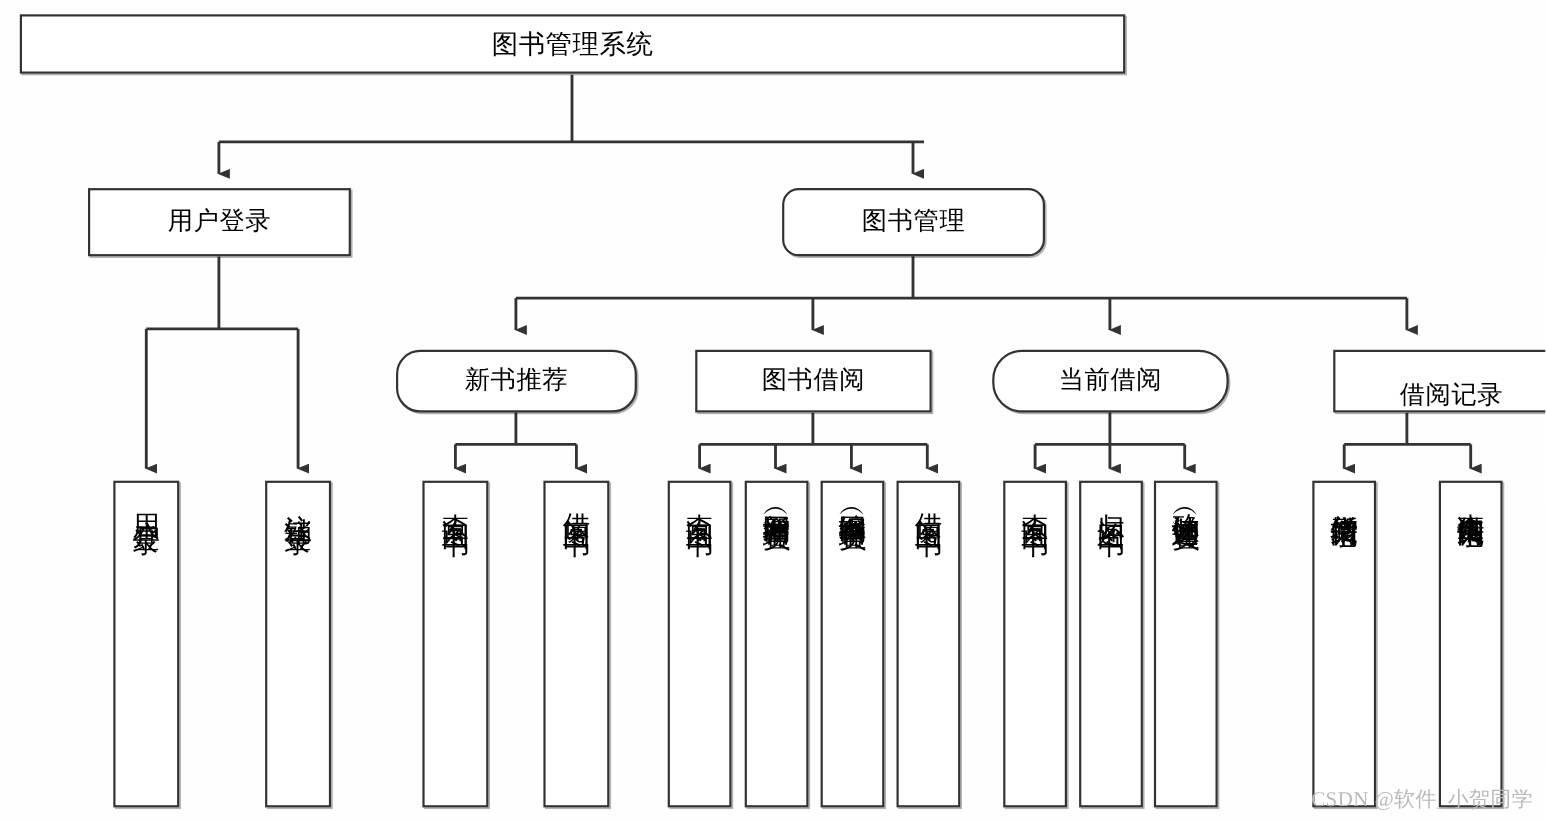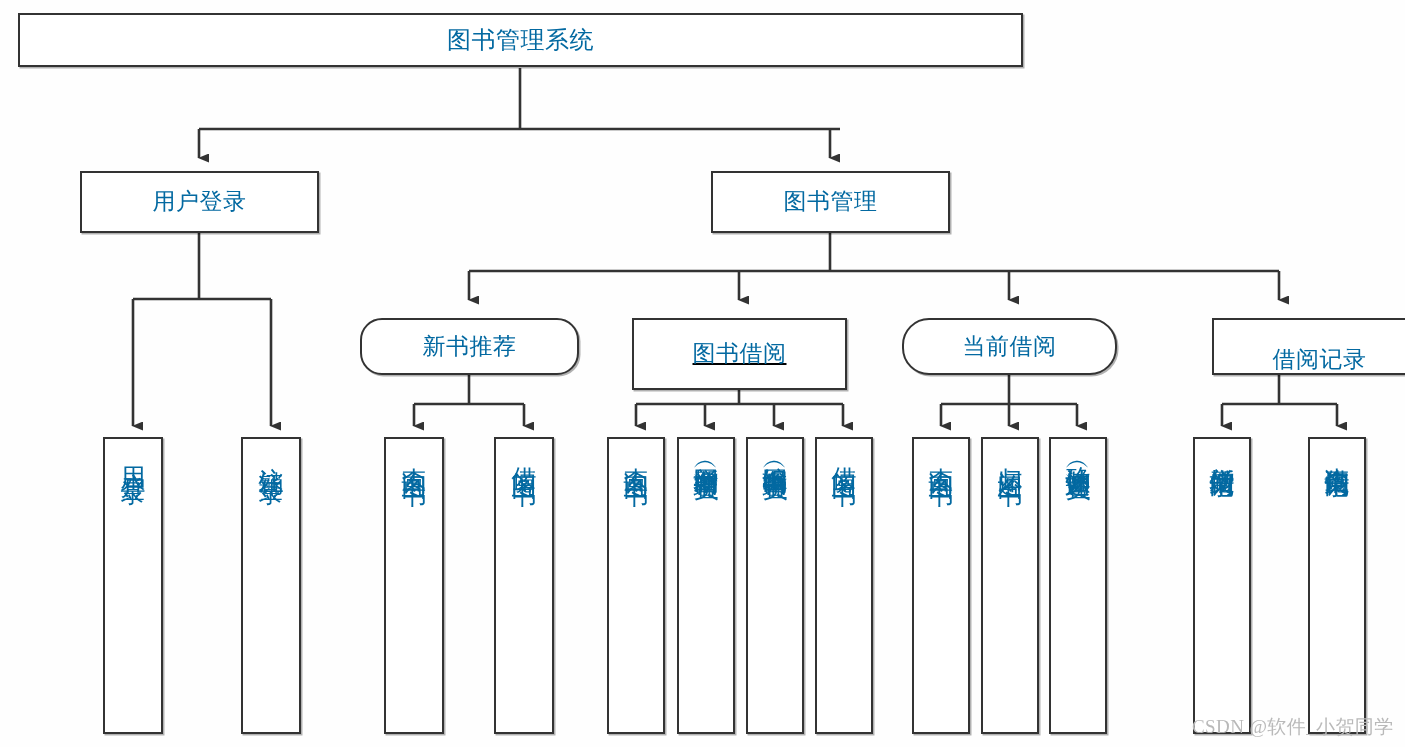--- a/index.html
+++ b/index.html
@@ -30,21 +30,21 @@
     box-sizing: border-box;
     background: #ffffff;
     border: 2px solid #333333;
     box-shadow: 1.5px 1.5px 0 0 rgba(0,0,0,0.30);
     display: flex;
     align-items: center;
     justify-content: center;
     overflow: hidden;
   }
   .node-label {
-    color: #0369a1;
+    color: #000000;
     line-height: 1.18;
     white-space: pre;
     text-align: center;
   }
   .node-h .node-label {
     font-size: 23px;
     letter-spacing: 0.5px;
   }
   .node-root .node-label {
     font-size: 24px;
@@ -141,28 +141,28 @@
     </g>
   </svg>
 
   <div class="node-box node-h node-root" style="left:18px; top:13px; width:1005px; height:54px;">
     <span class="node-label">图书管理系统</span>
   </div>
 
   <div class="node-box node-h" style="left:80px; top:171px; width:239px; height:62px;">
     <span class="node-label">用户登录</span>
   </div>
-  <div class="node-box node-h" style="left:711px; top:171px; width:239px; height:62px;">
+  <div class="node-box node-h" style="left:711px; top:171px; width:239px; height:62px;border-radius:15px;">
     <span class="node-label">图书管理</span>
   </div>
 
   <div class="node-box node-h" style="left:360px; top:318px; width:219px; height:57px;border-radius:22px;">
     <span class="node-label">新书推荐</span>
   </div>
-  <div class="node-box node-h" style="left:632px; top:318px; width:215px; height:72px;text-decoration:underline;">
+  <div class="node-box node-h" style="left:632px; top:318px; width:215px; height:57px;">
     <span class="node-label">图书借阅</span>
   </div>
   <div class="node-box node-h" style="left:902px; top:318px; width:215px; height:57px;border-radius:27px;">
     <span class="node-label">当前借阅</span>
   </div>
   <div class="node-box node-h" style="left:1212px; top:318px; width:215px; height:57px;align-items:flex-end;">
     <span class="node-label">借阅记录</span>
   </div>
 
   <div class="node-box node-v" style="left:103px; top:437px; width:60px; height:297px;">

